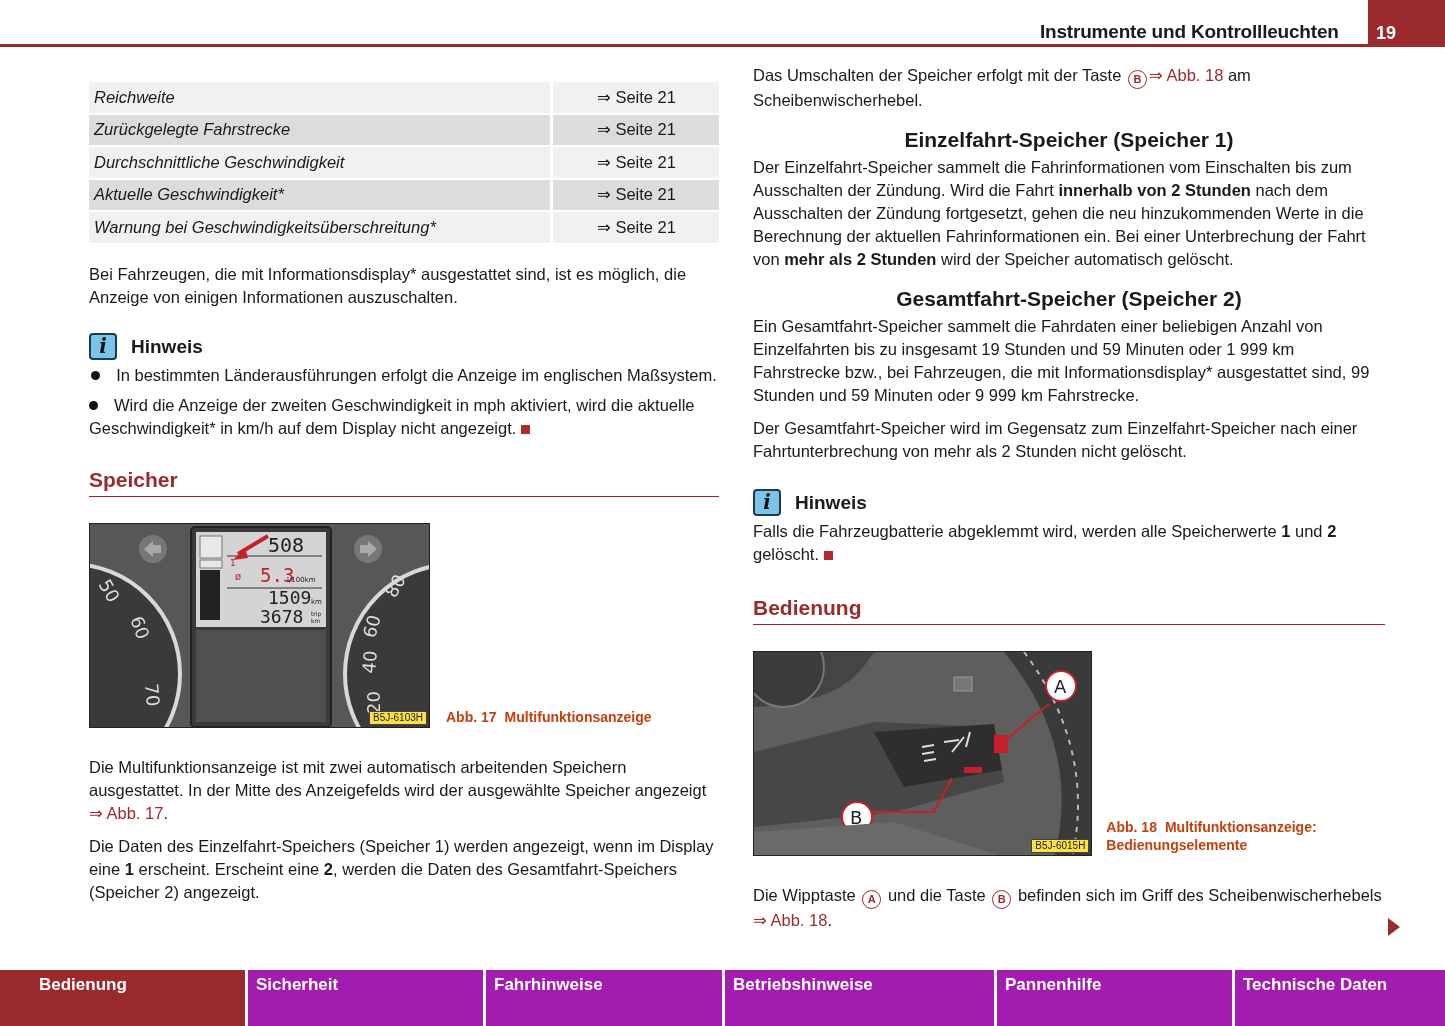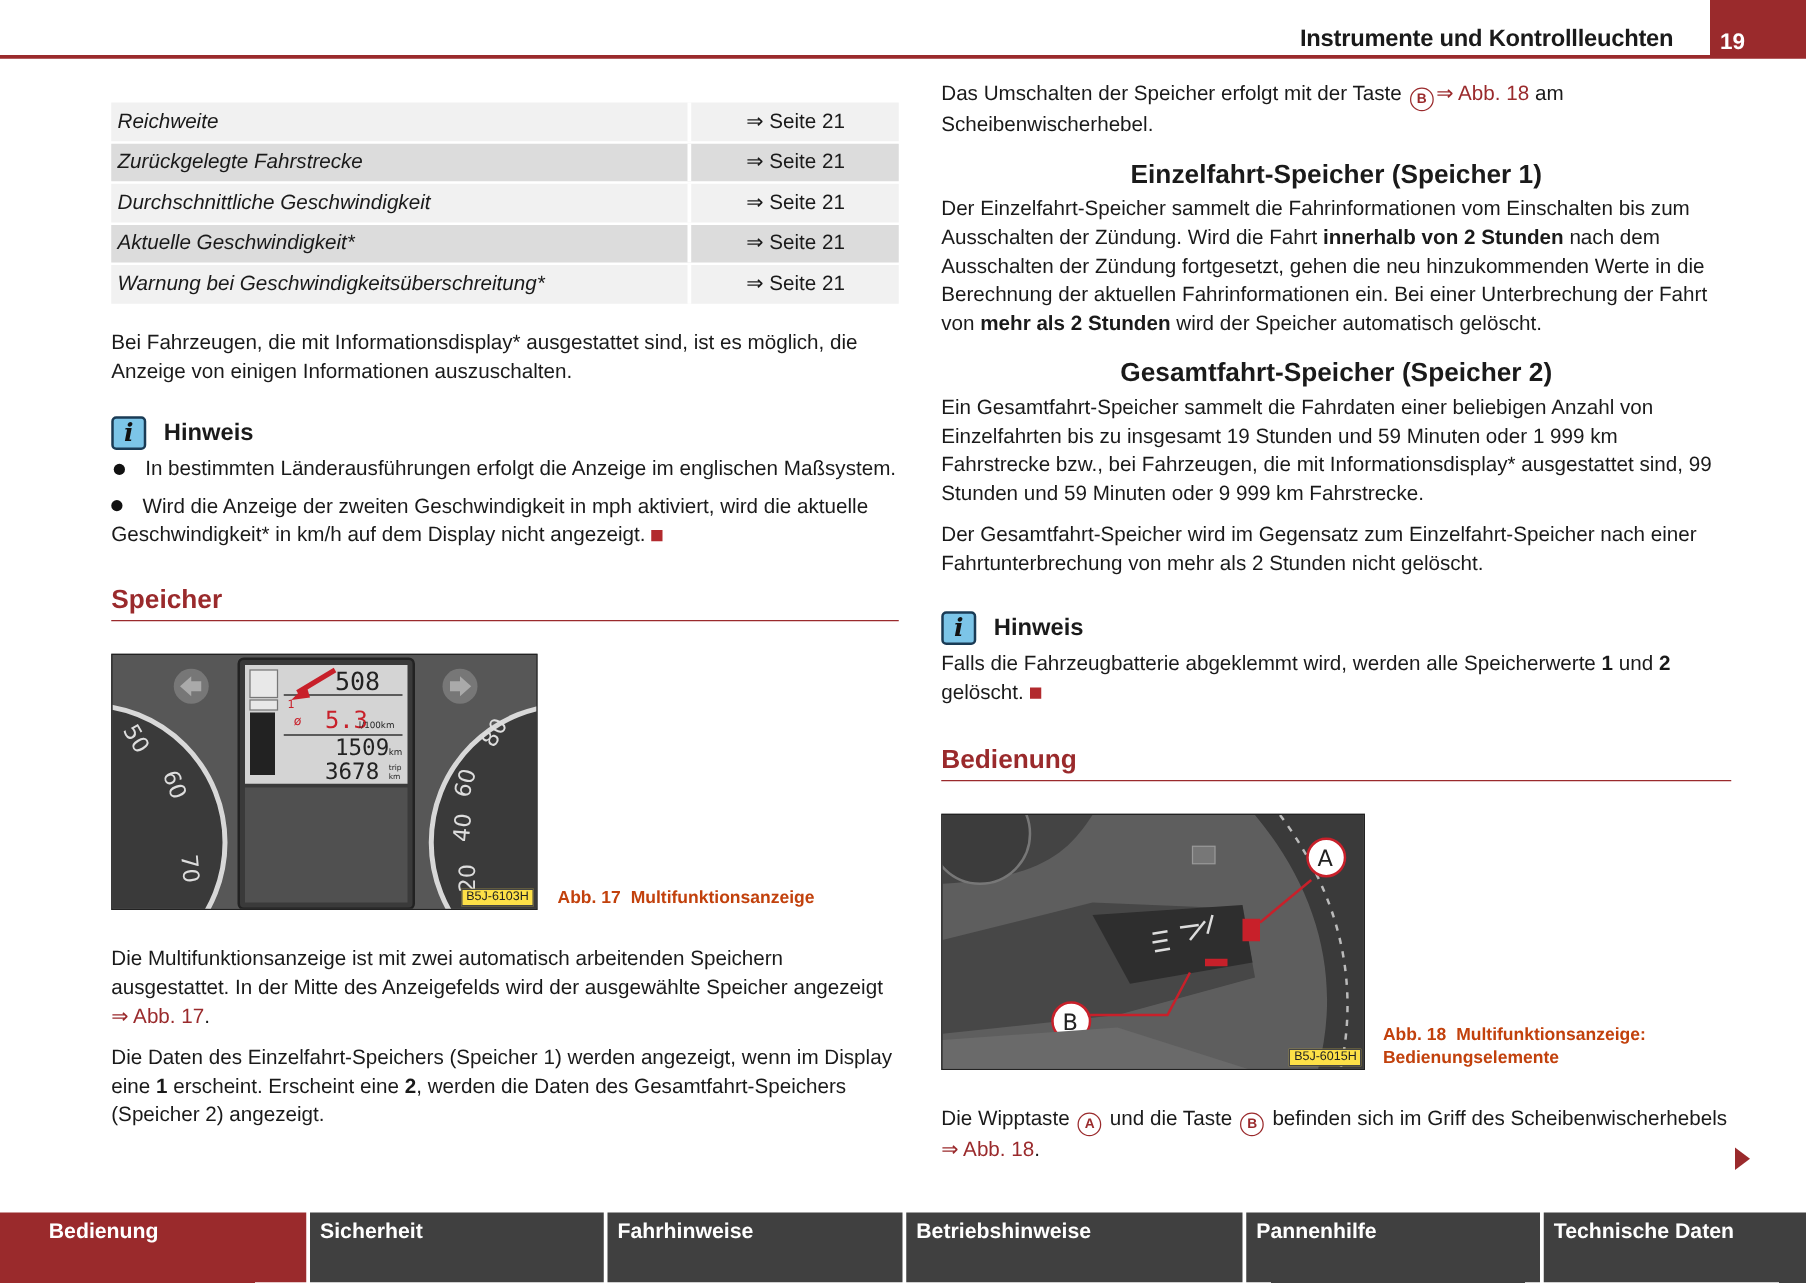--- a/index.html
+++ b/index.html
@@ -48,21 +48,21 @@
   
   .fig17 { position: relative; width: 341px; height: 205px; background: #545454; border: 1.5px solid #222; overflow: hidden; }
   .fig18 { position: relative; width: 341px; height: 205px; background: #5a5a5a; border: 1.5px solid #222; overflow: hidden; }
   .fig-code { position: absolute; right: 2px; bottom: 2px; background: #fde047; color: #222; font-size: 10px; line-height: 12px; padding: 0 3px; border: 1px solid #444; }
 
   
   .next-arrow { position: absolute; left: 1388px; top: 918px; width: 0; height: 0; border-top: 9px solid transparent; border-bottom: 9px solid transparent; border-left: 12px solid #9a2a2c; }
 
   
   .footer-nav { position: absolute; left: 0; top: 970px; width: 1445px; height: 56px; display: flex; gap: 3px; }
-  .nav-tab { height: 56px; background: #404040; color: #fff; font-weight: bold; font-size: 17px; padding: 3px 0 0 8px; }
+  .nav-tab { height: 56px; background: #a21caf; color: #fff; font-weight: bold; font-size: 17px; padding: 3px 0 0 8px; }
   .nav-tab.active { background: #9a2a2c; padding-left: 39px; }
 </style>
 </head>
 <body>
 
 <div class="header-line"></div>
 <div class="header-title">Instrumente und Kontrollleuchten</div>
 <div class="page-num-box"></div>
 <div class="page-num">19</div>
 

